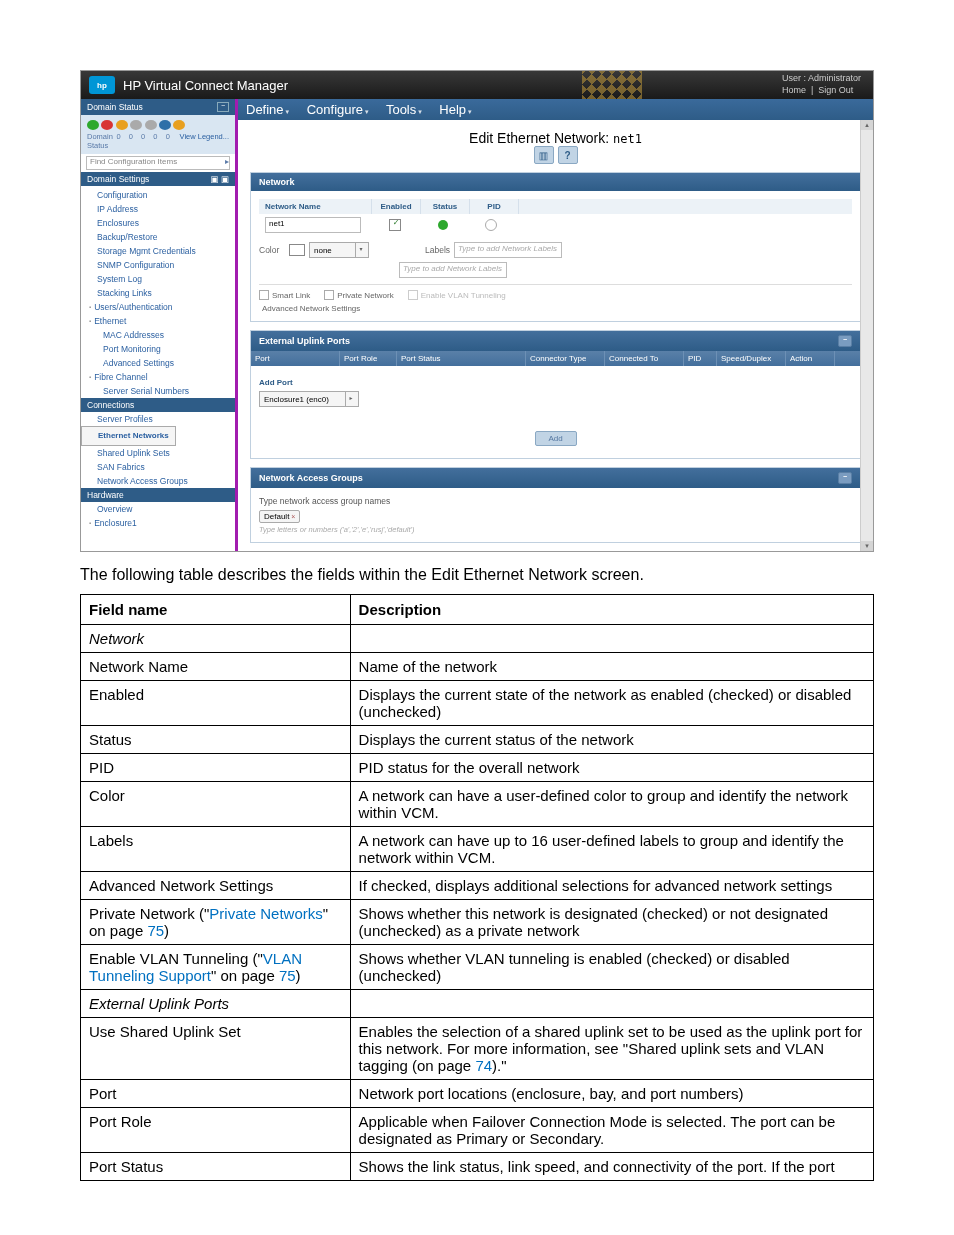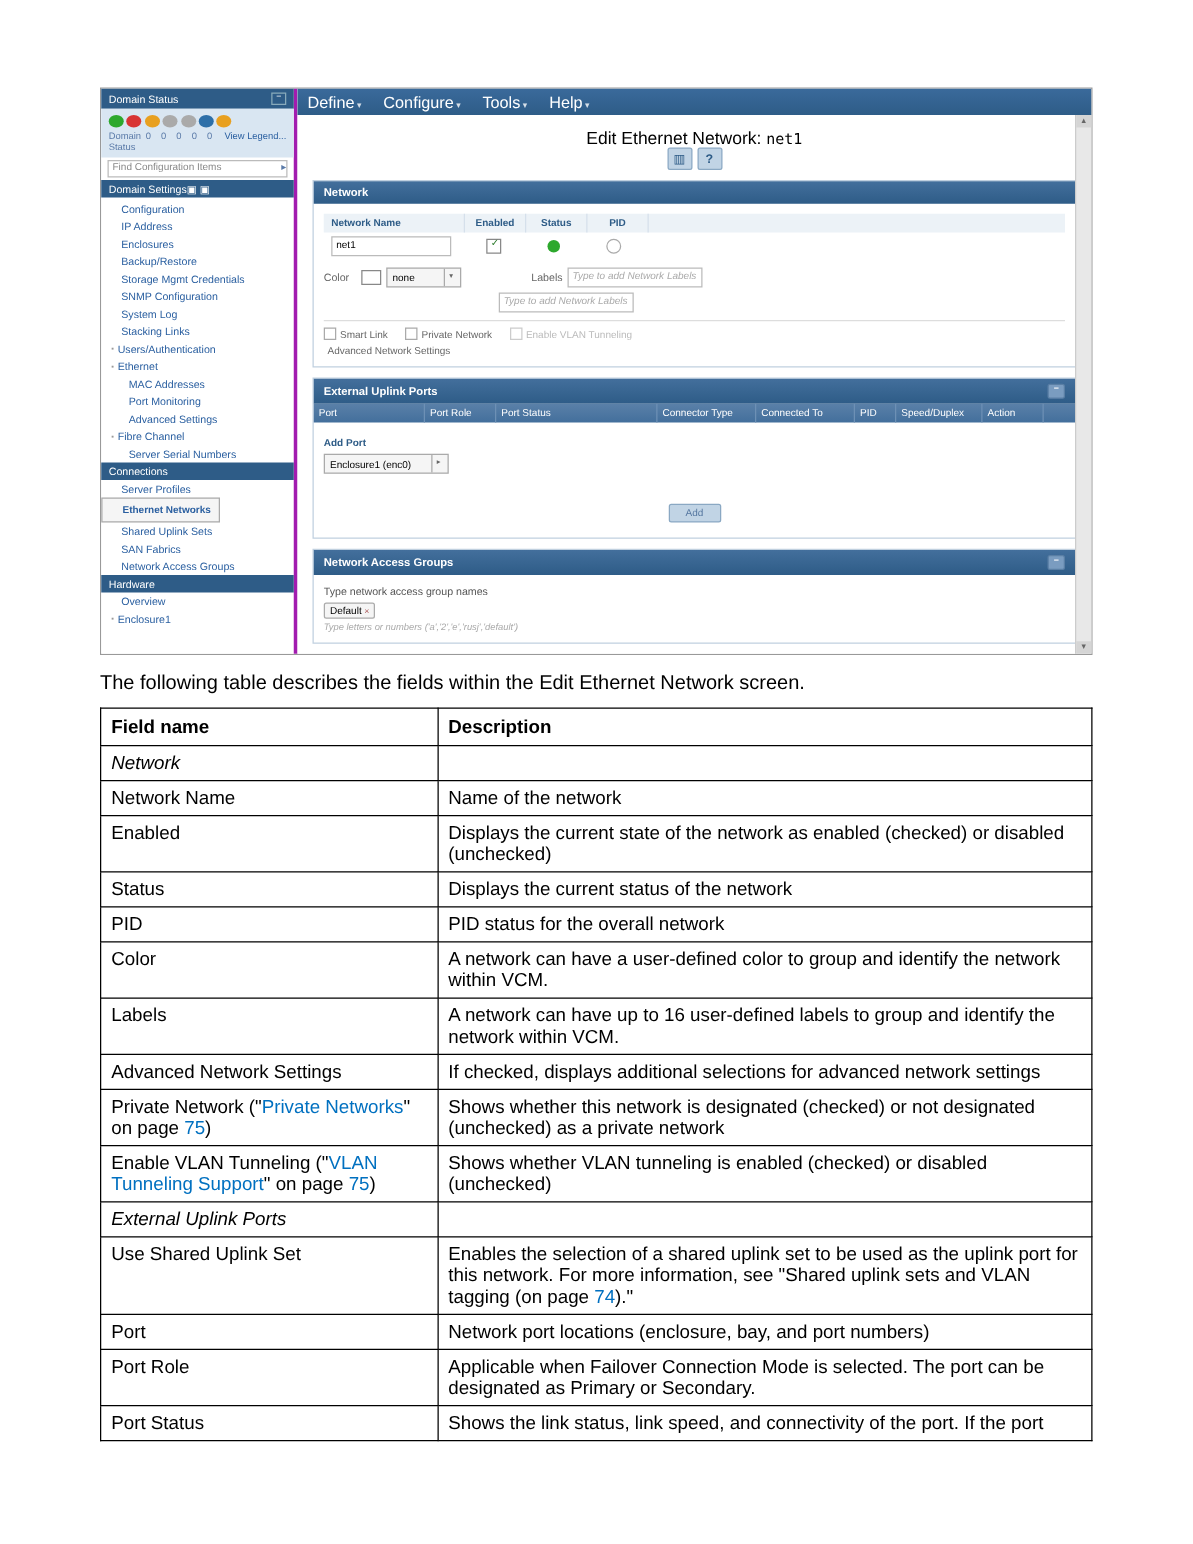--- a/index.html
+++ b/index.html
@@ -131,21 +131,21 @@
     right: 6px;
     top: 3px;
     color: #5a7aa8;
     font-size: 8px;
   }
   .section-bar {
     background: #2e5c87;
     color: #fff;
     padding: 2px 6px;
     display: flex;
-    justify-content: flex-start;
+    justify-content: space-between;
     font-size: 8.5px;
   }
   .tree { padding: 2px 0; }
   .tree .item {
     color: #2a5fa0;
     padding: 2px 6px 2px 16px;
     cursor: pointer;
   }
   .tree .item.group {
     color: #2a5fa0;
@@ -372,20 +372,33 @@
   .fields-table td .link { color: #0070c0; }
   .fields-table td.ital, .fields-table td em { font-style: italic; }
 </style>
 </head>
 <body>
 
 <div class="page">
 
   <div class="screenshot">
 
+    <div class="ss-header">
+      <div class="ss-logo">hp</div>
+      <div class="ss-title">HP Virtual Connect Manager</div>
+      <div class="ss-hexes"></div>
+      <div class="ss-userbox">
+        <div>User : Administrator</div>
+        <div>
+          <a href="#">Home</a>
+          &nbsp;|&nbsp;
+          <a href="#">Sign Out</a>
+        </div>
+      </div>
+    </div>
     <div class="ss-body">
 
       <div class="ss-left">
         <div class="left-title">
           <span>Domain Status</span>
           <span class="collapse">−</span>
         </div>
         <div class="status-icons">
           <div class="row1">
             <span class="g"></span>

